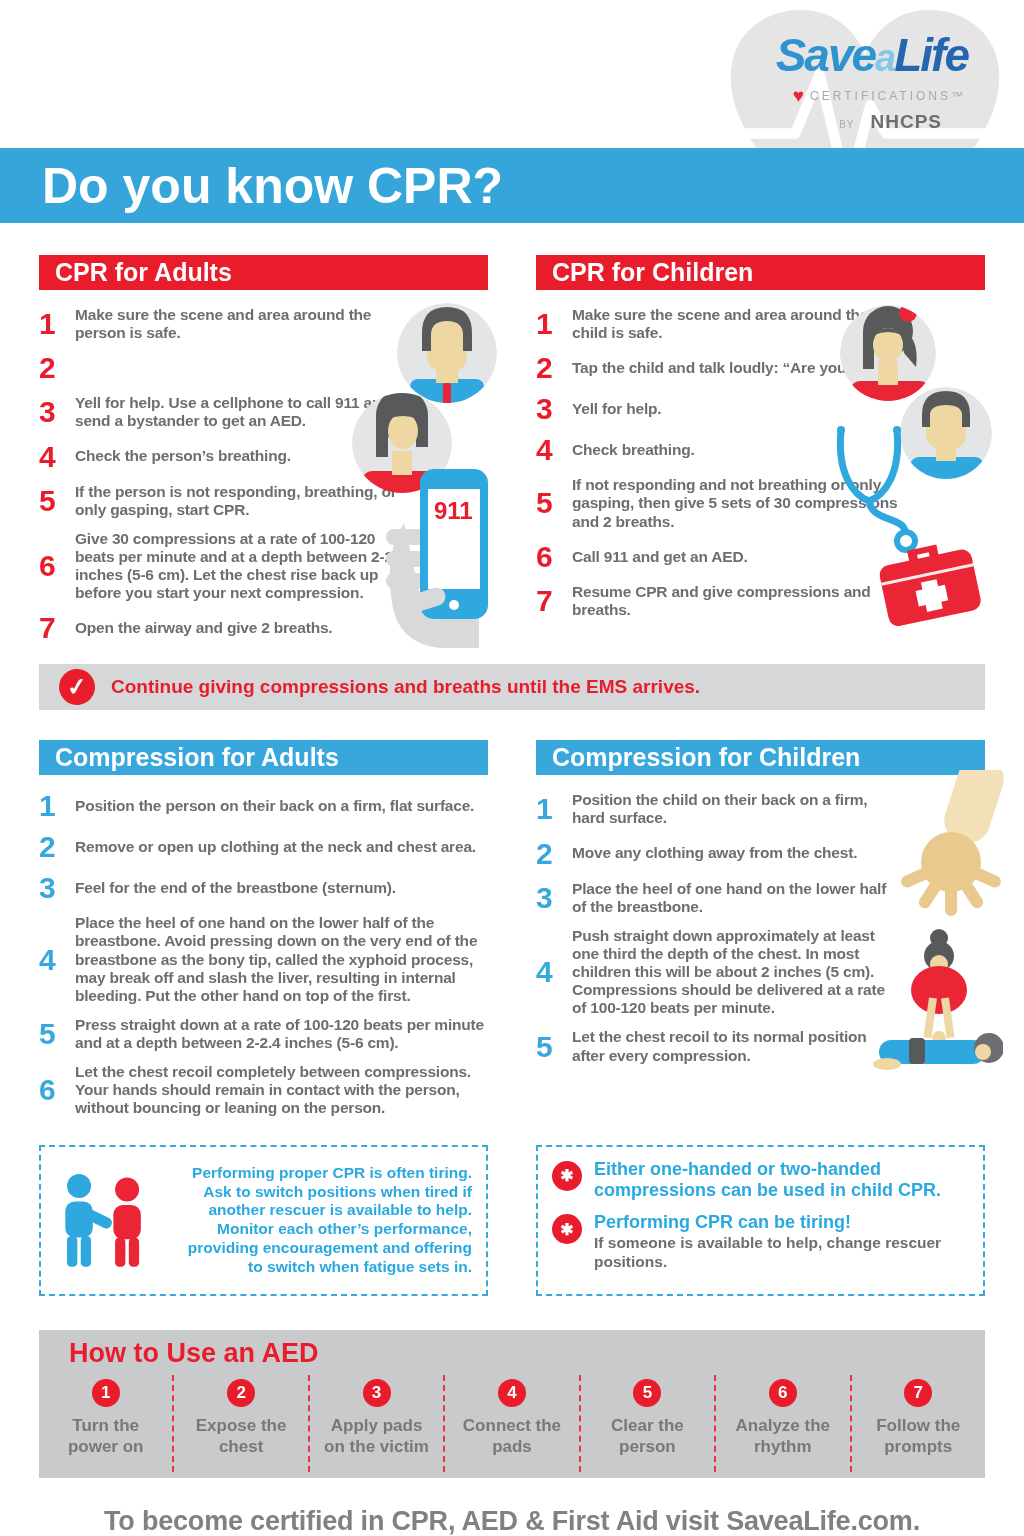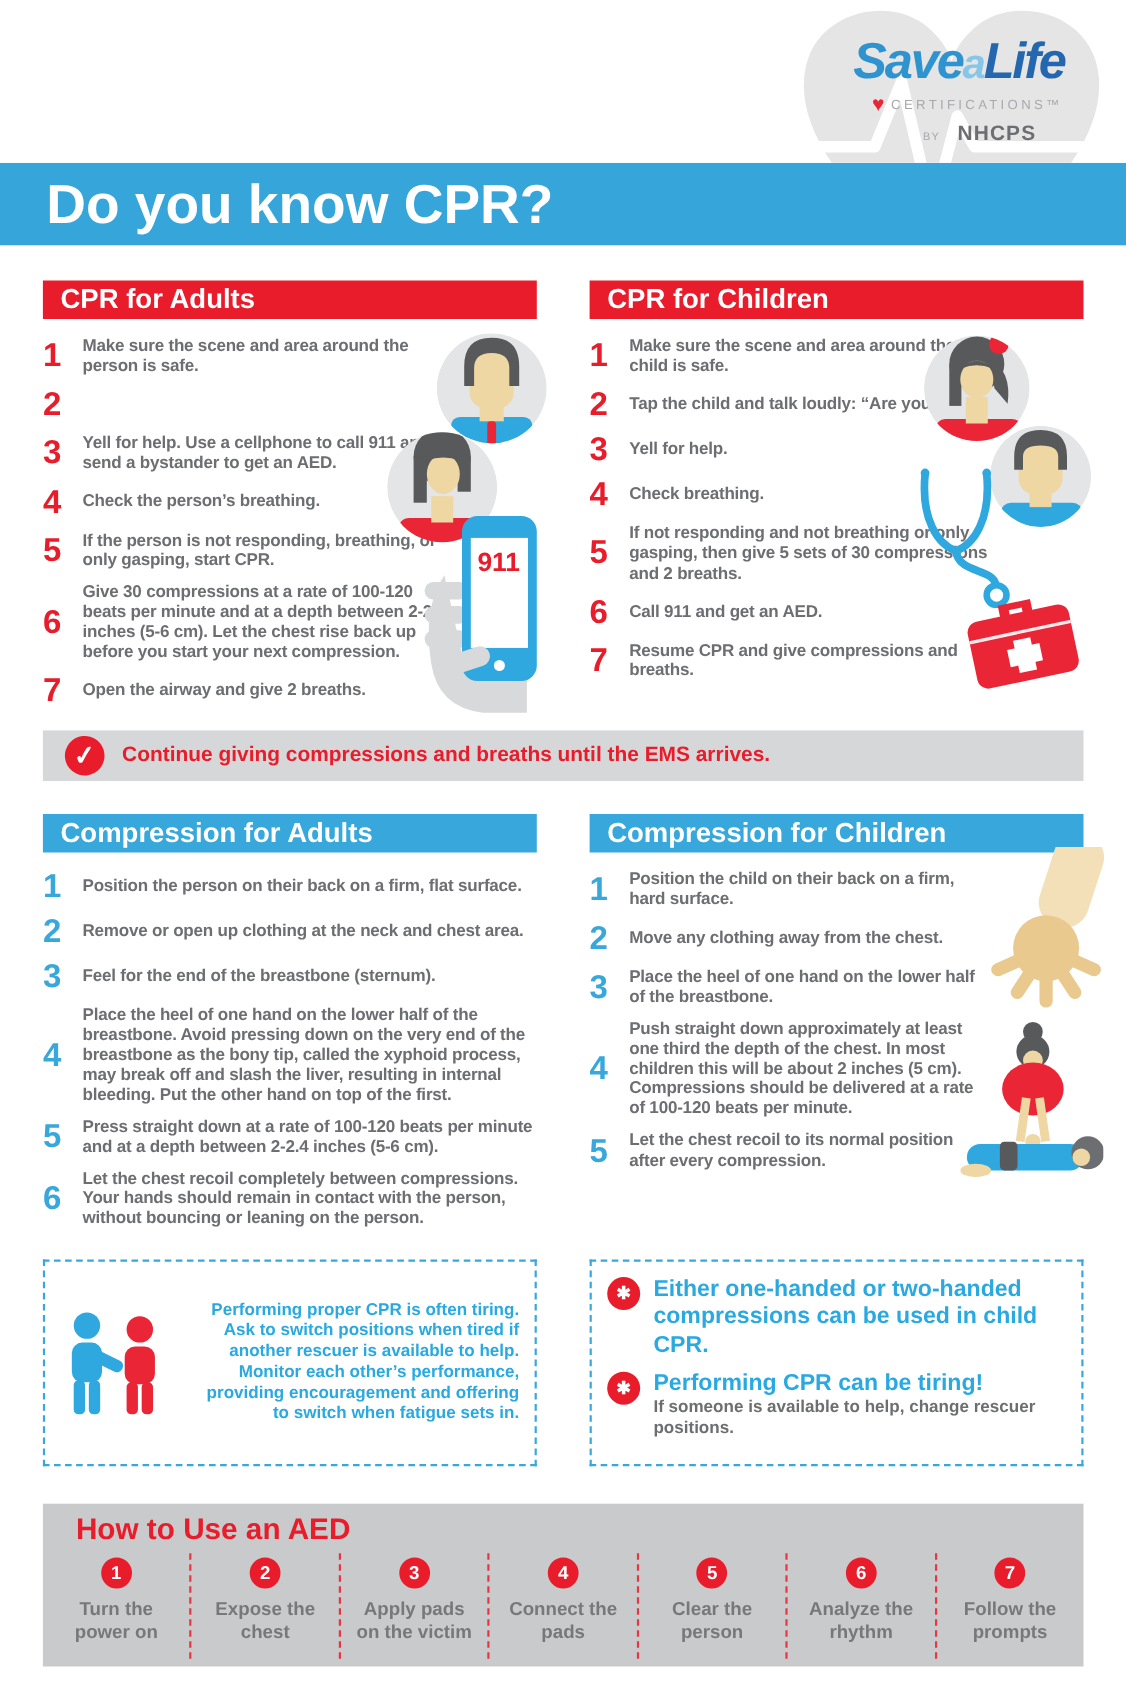--- a/index.html
+++ b/index.html
@@ -52,21 +52,21 @@
   .ems-text { margin-left:16px; color:#E91C2B; font-size:19px; font-weight:bold; }
 
   
   .notes { margin-top:16px; }
   .note-box { border:2px dashed #38A8DC; background:#fff; padding:12px 14px; min-height:130px; }
   .note-left { display:flex; gap:14px; align-items:center;text-align:right; }
   .note-blue-text { color:#2AA9E1; font-size:15.5px; font-weight:bold; line-height:1.22; max-width:300px; }
   .note-item { display:flex; gap:12px; margin-bottom:10px; align-items:flex-start; }
   .asterisk-badge { flex:0 0 30px; width:30px; height:30px; border-radius:50%; background:#E91C2B; color:#fff;
                     display:flex; align-items:center; justify-content:center; font-size:16px; font-weight:bold; margin-top:2px; }
-  .note-title { color:#2AA9E1; font-size:21px; font-weight:bold; line-height:1.22; display:block; }
+  .note-title { color:#2AA9E1; font-size:18px; font-weight:bold; line-height:1.22; display:block; }
   .note-gray { color:#6D6E71; font-size:15.5px; font-weight:bold; line-height:1.22; display:block; }
 
   
   .aed { margin:34px 39px 0; background:#C9CACC; height:148px; padding-top:8px; }
   .aed-title { color:#E91C2B; font-size:27px; font-weight:bold; padding-left:30px; }
   .aed-row { display:flex; margin-top:6px; }
   .aed-cell { flex:1; text-align:center; padding:4px 2px 14px; }
   .aed-cell + .aed-cell { border-left:2px dashed #E93541; }
   .aed-num { width:28px; height:28px; border-radius:50%; background:#E91C2B; color:#fff; font-size:17px; font-weight:bold;
              display:inline-flex; align-items:center; justify-content:center; margin-bottom:8px; }

